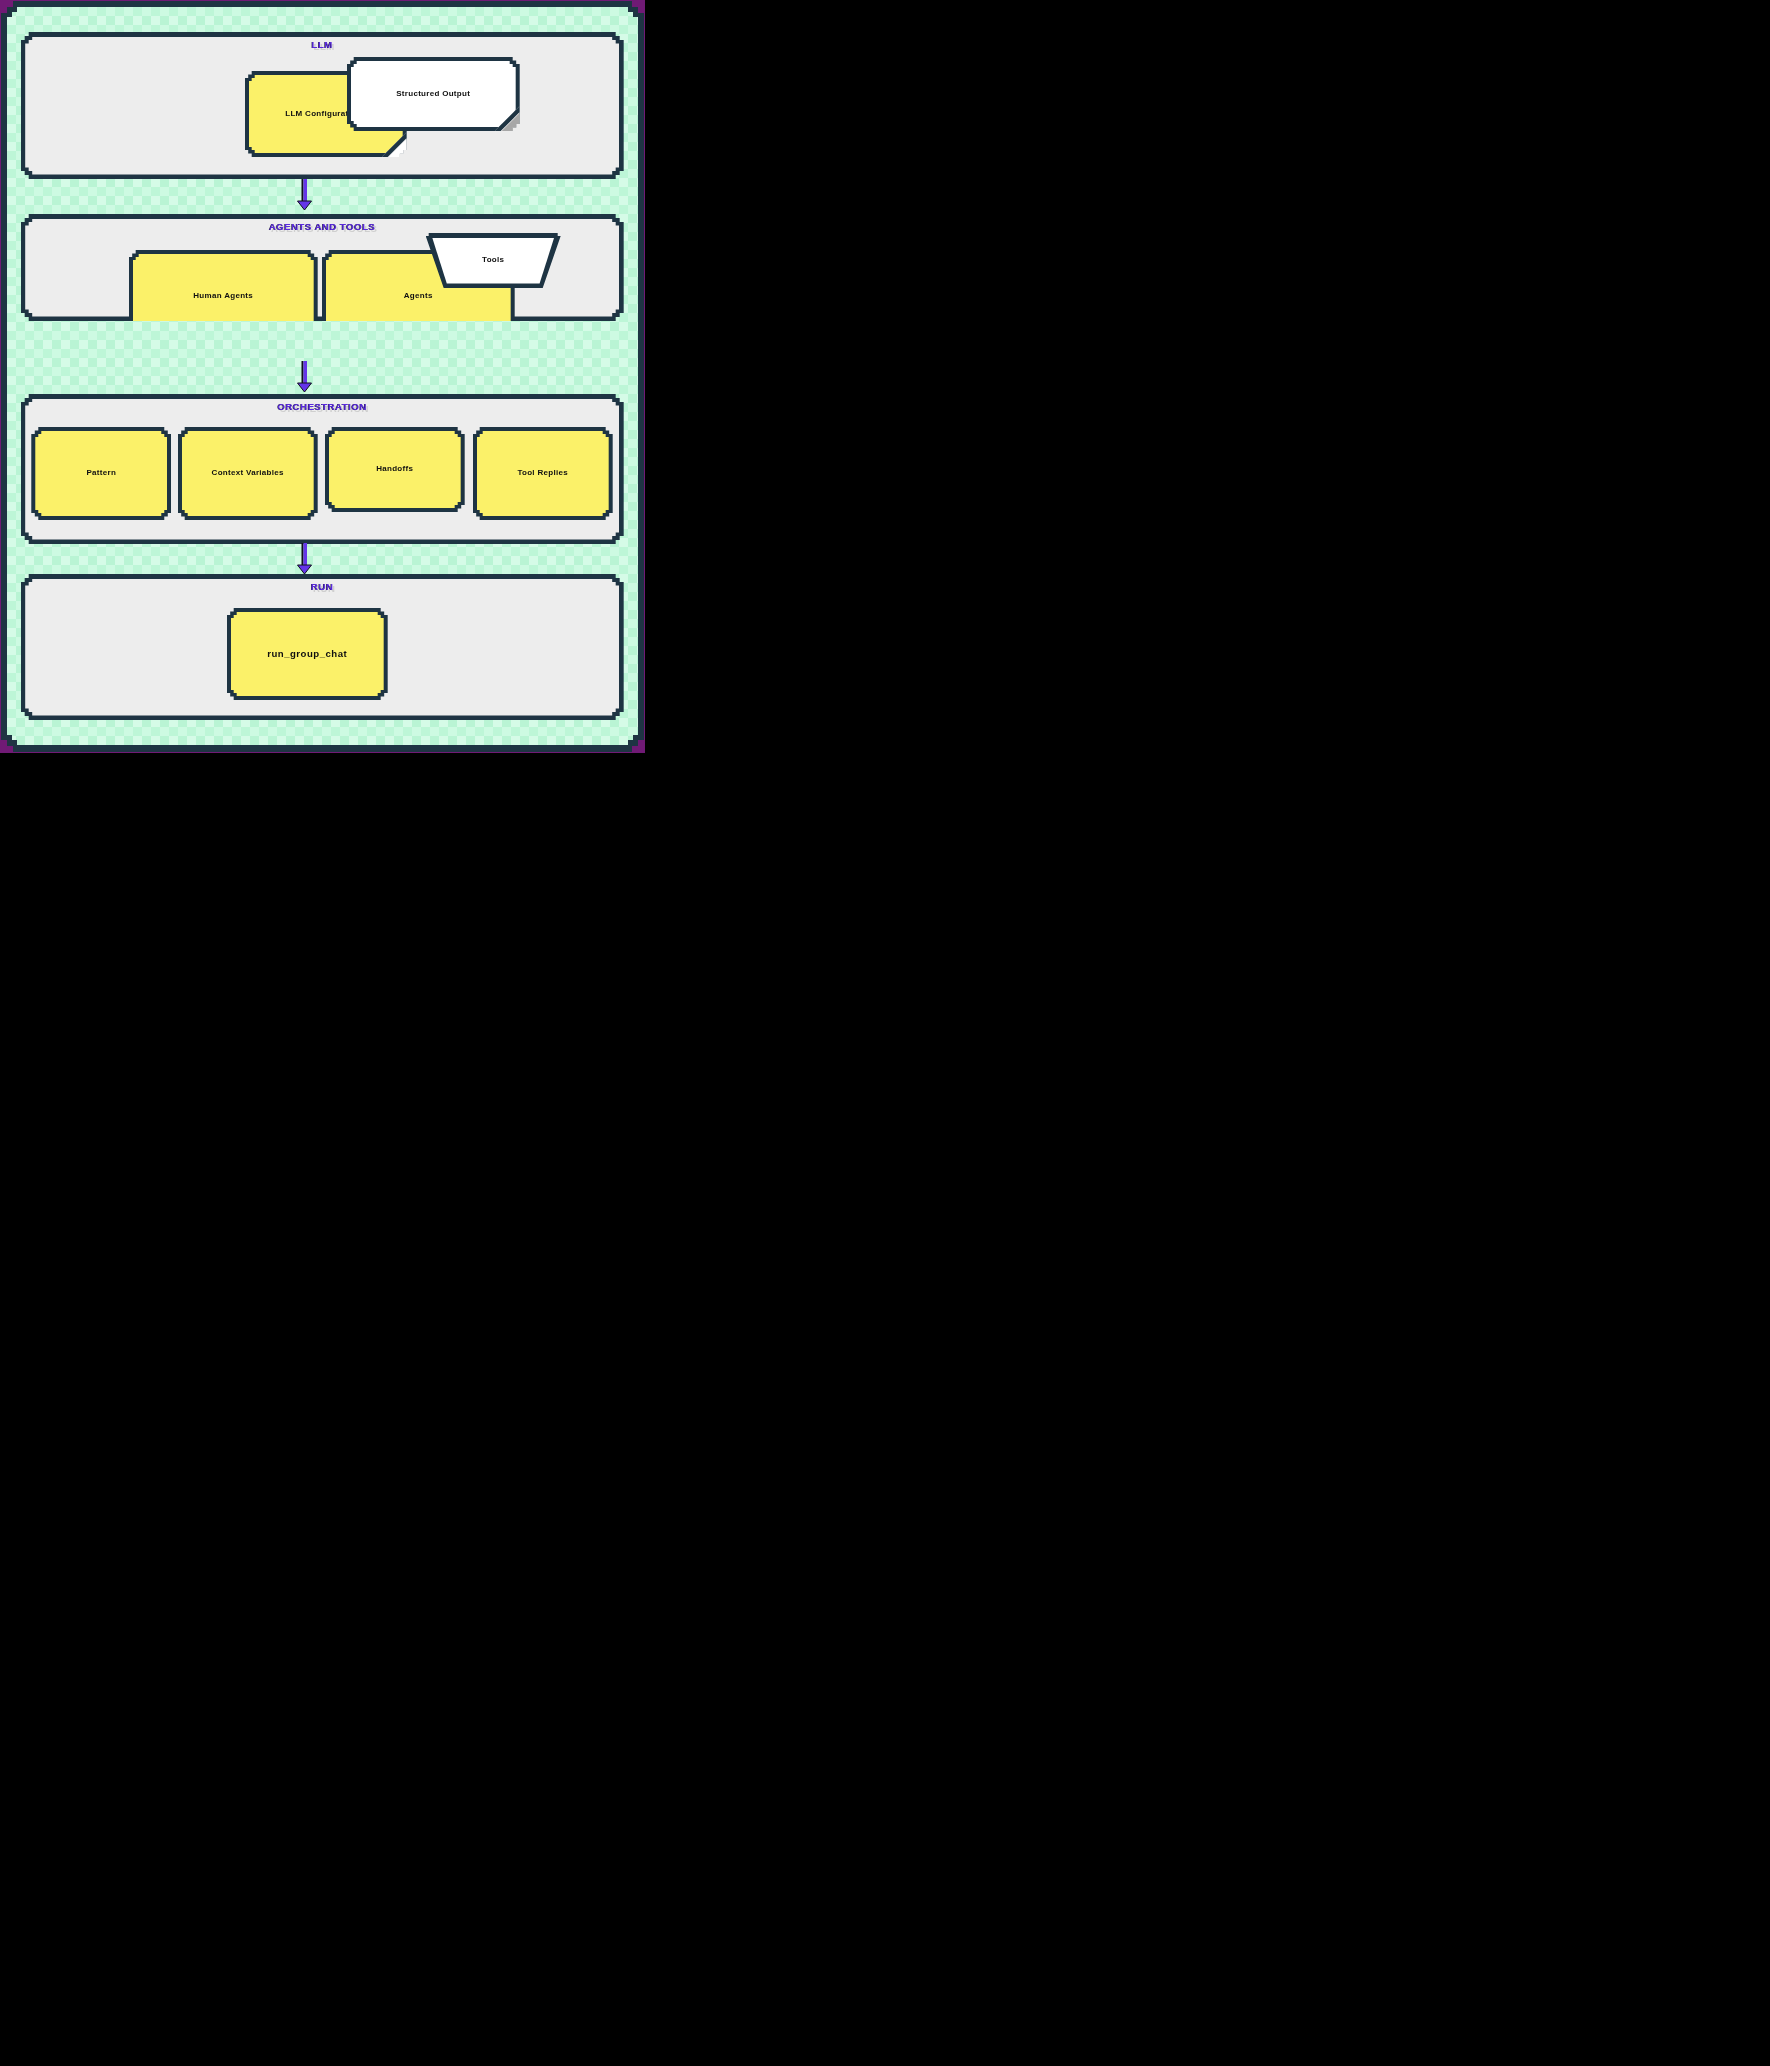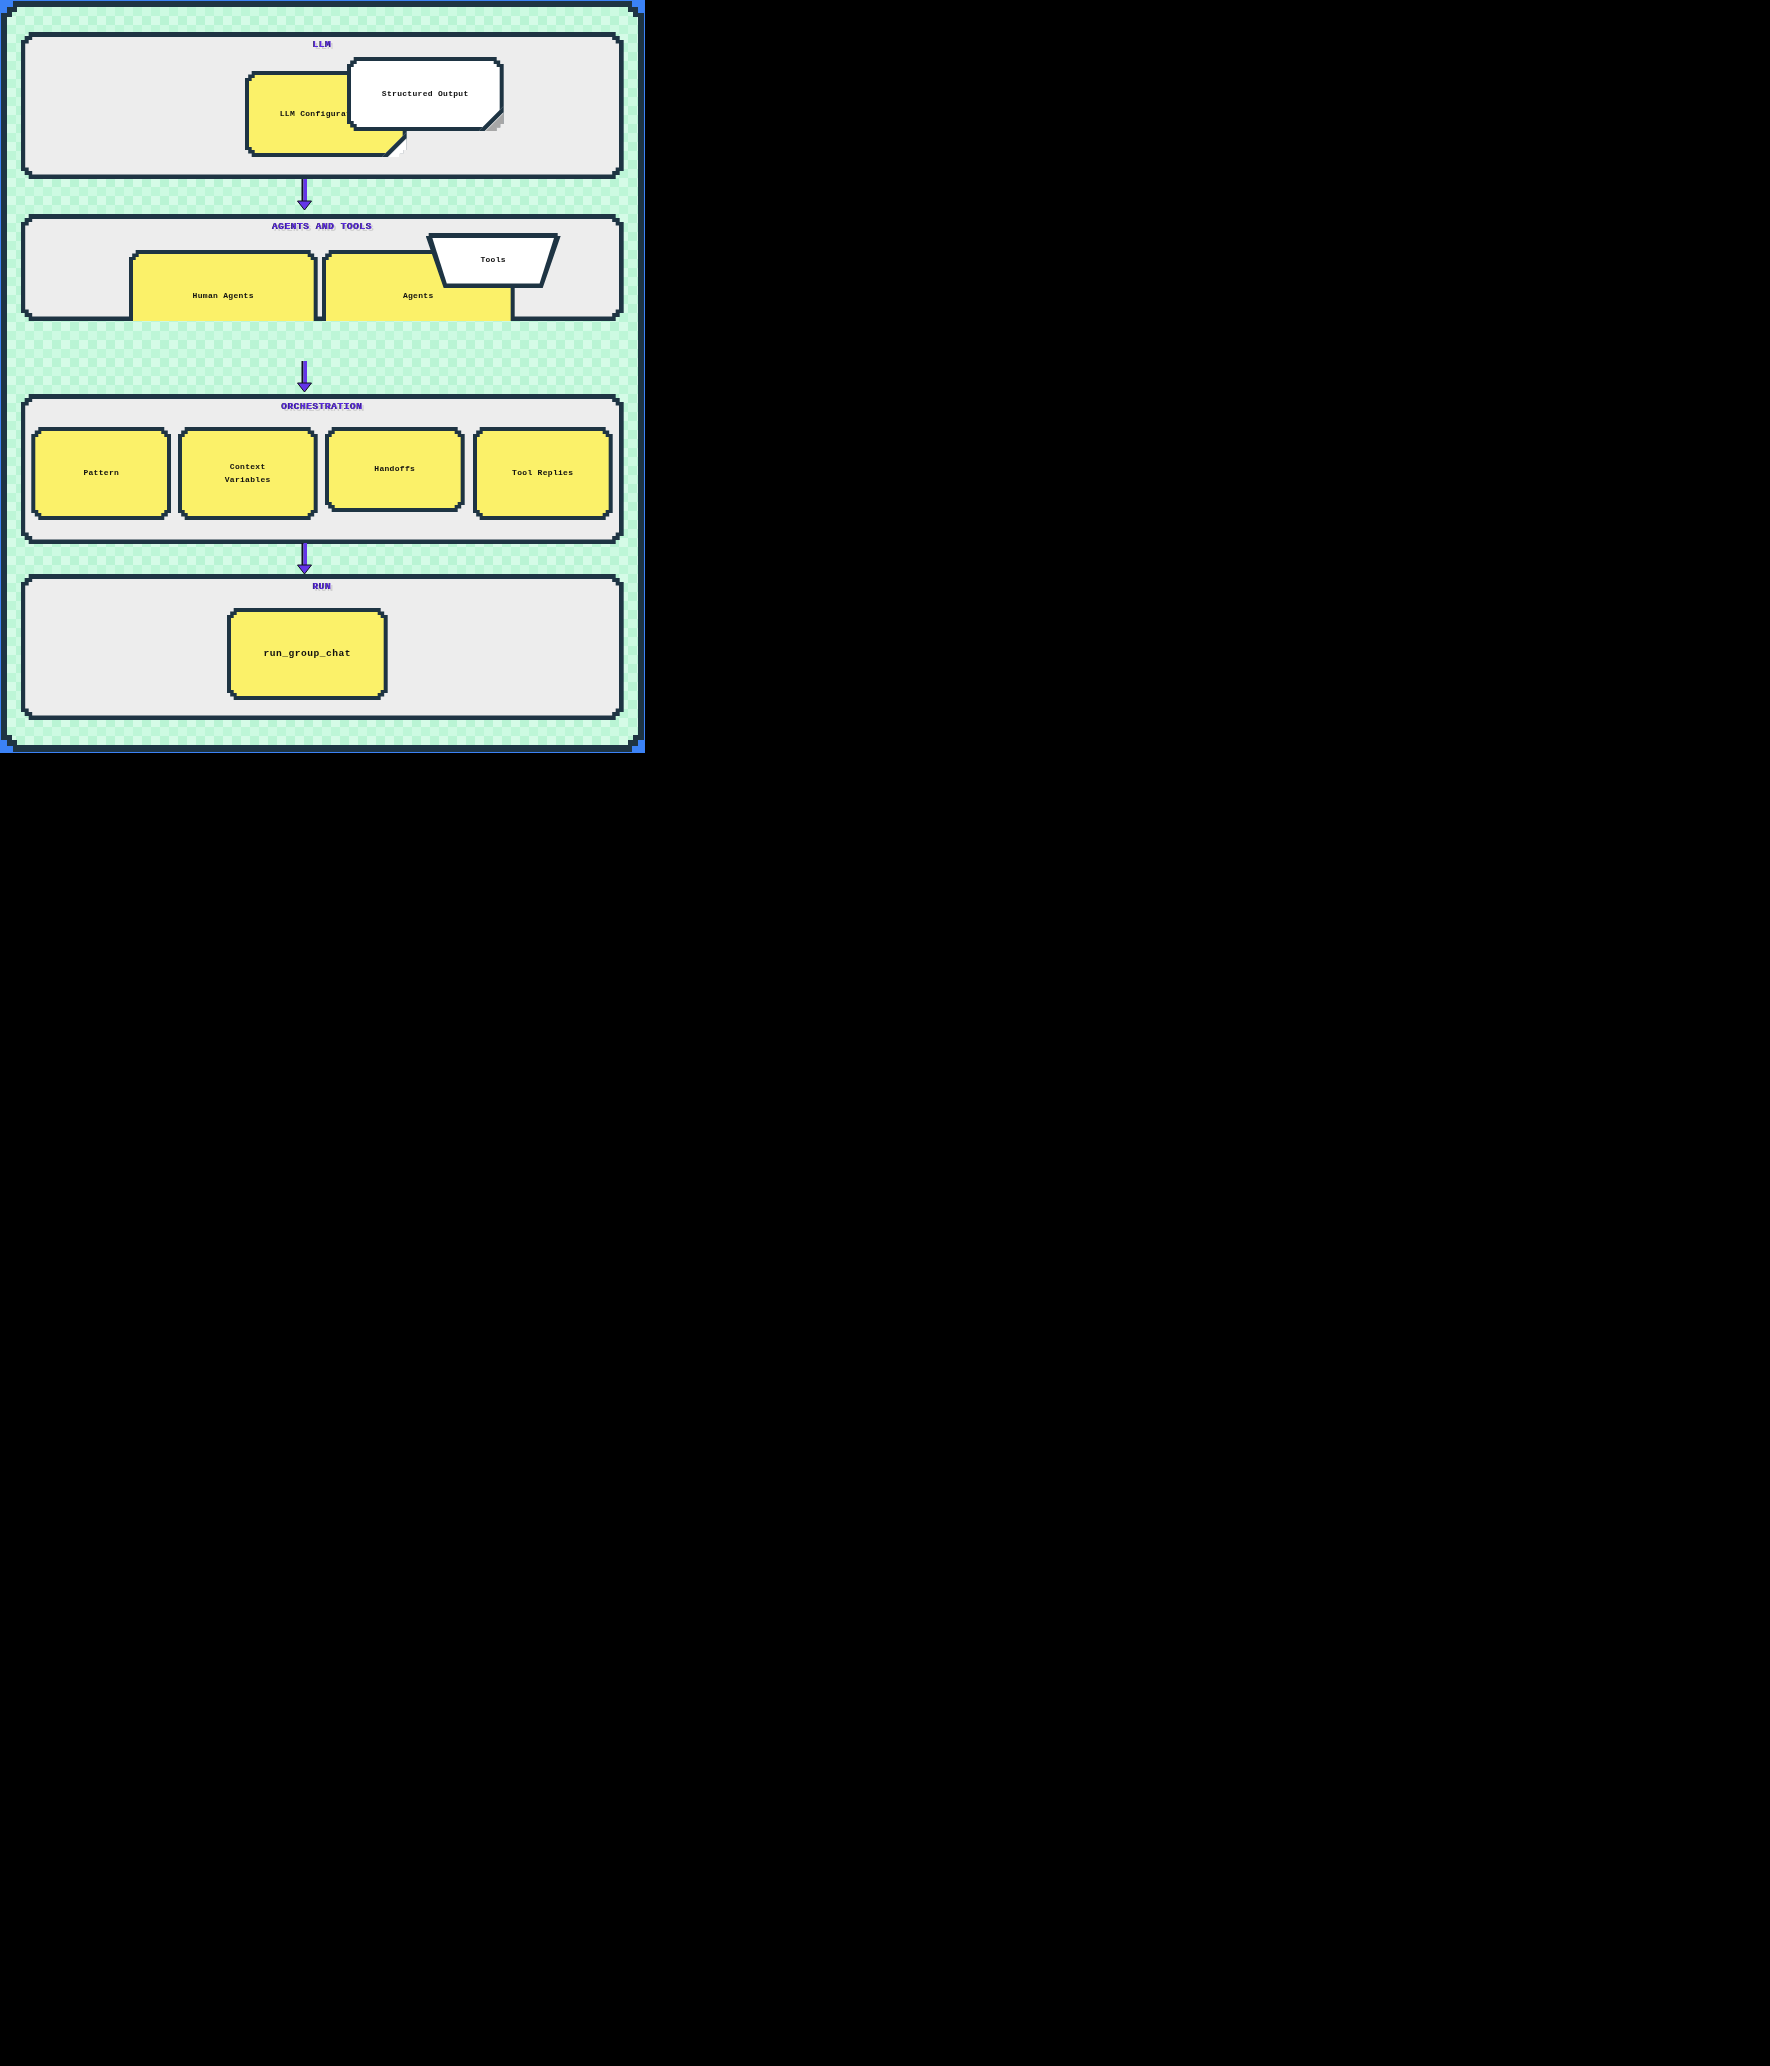--- a/index.html
+++ b/index.html
@@ -1,17 +1,17 @@
 <!DOCTYPE html>
 <html style="font-size:8px"><head>
 <meta charset="utf-8">
 <style>
   html,body{margin:0;padding:0;background:#000;}
-  .page{position:relative;width:645px;height:753px;background:#3b82f6;overflow:hidden;
-        font-family:Liberation Mono, monospace;}
+  .page{position:relative;width:645px;height:753px;background:#701a75;overflow:hidden;
+        font-family:Liberation Sans, sans-serif;}
   .px{clip-path:polygon(
       0 calc(2*var(--s)), var(--s) calc(2*var(--s)), var(--s) var(--s), calc(2*var(--s)) var(--s), calc(2*var(--s)) 0,
       calc(100% - 2*var(--s)) 0, calc(100% - 2*var(--s)) var(--s), calc(100% - var(--s)) var(--s), calc(100% - var(--s)) calc(2*var(--s)), 100% calc(2*var(--s)),
       100% calc(100% - 2*var(--s)), calc(100% - var(--s)) calc(100% - 2*var(--s)), calc(100% - var(--s)) calc(100% - var(--s)), calc(100% - 2*var(--s)) calc(100% - var(--s)), calc(100% - 2*var(--s)) 100%,
       calc(2*var(--s)) 100%, calc(2*var(--s)) calc(100% - var(--s)), var(--s) calc(100% - var(--s)), var(--s) calc(100% - 2*var(--s)), 0 calc(100% - 2*var(--s)));}
   .frame{position:absolute;inset:1px;background:#1e3443;--s:6px;}
   .mat{position:absolute;left:7px;right:7px;top:7px;bottom:8px;--s:5px;
        background-color:#bdf6d7;
        background-image:conic-gradient(#cdfae2 0 25%,#b9f4d4 0 50%,#d5fbe7 0 75%,#bdf6d7 0);
        background-size:18px 18px;}
@@ -50,21 +50,21 @@
     <div class="ybox px" style="left:224px;top:39px;width:162px;height:86px;z-index:1;">
       <div class="fill px"></div>
       <div class="boxlabel" style="width:101px;left:50%;transform:translateX(-50%);">LLM Configurations</div>
       <div class="fold">
         <span class="t0"></span>
         <span class="t1"></span>
         <span class="t2" style="background:#ffffff;"></span>
       </div>
     </div>
 
-    <div class="ybox wcard px" style="left:326px;top:25px;width:157px;height:74px;z-index:2;">
+    <div class="ybox wcard px" style="left:326px;top:25px;width:157px;height:74px;z-index:2;padding-left:16px;">
       <div class="fill px"></div>
       <div class="boxlabel">Structured Output</div>
       <div class="fold">
         <span class="t0"></span>
         <span class="t1"></span>
         <span class="t2" style="background:#a7a7a7;"></span>
       </div>
     </div>
   </div>
 

